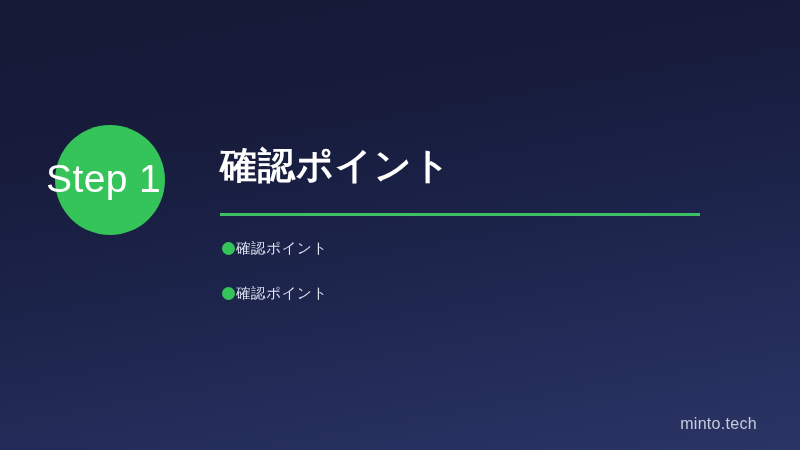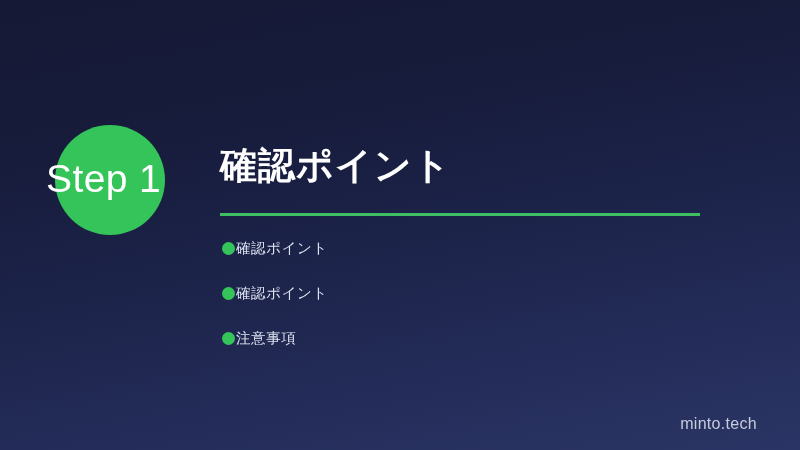--- a/index.html
+++ b/index.html
@@ -130,21 +130,17 @@
 
   <ul class="bullet-list">
     <li class="bullet-item">
       <span class="bullet-dot"></span>
       <span class="bullet-text">確認ポイント</span>
     </li>
     <li class="bullet-item">
       <span class="bullet-dot"></span>
       <span class="bullet-text">確認ポイント</span>
     </li>
-    <li class="bullet-item">
-      <span class="bullet-dot"></span>
-      <span class="bullet-text">注意事項</span>
-    </li>
   </ul>
 
   <div class="footer-brand">minto.tech</div>
 
 </div>
 
 </body></html>

